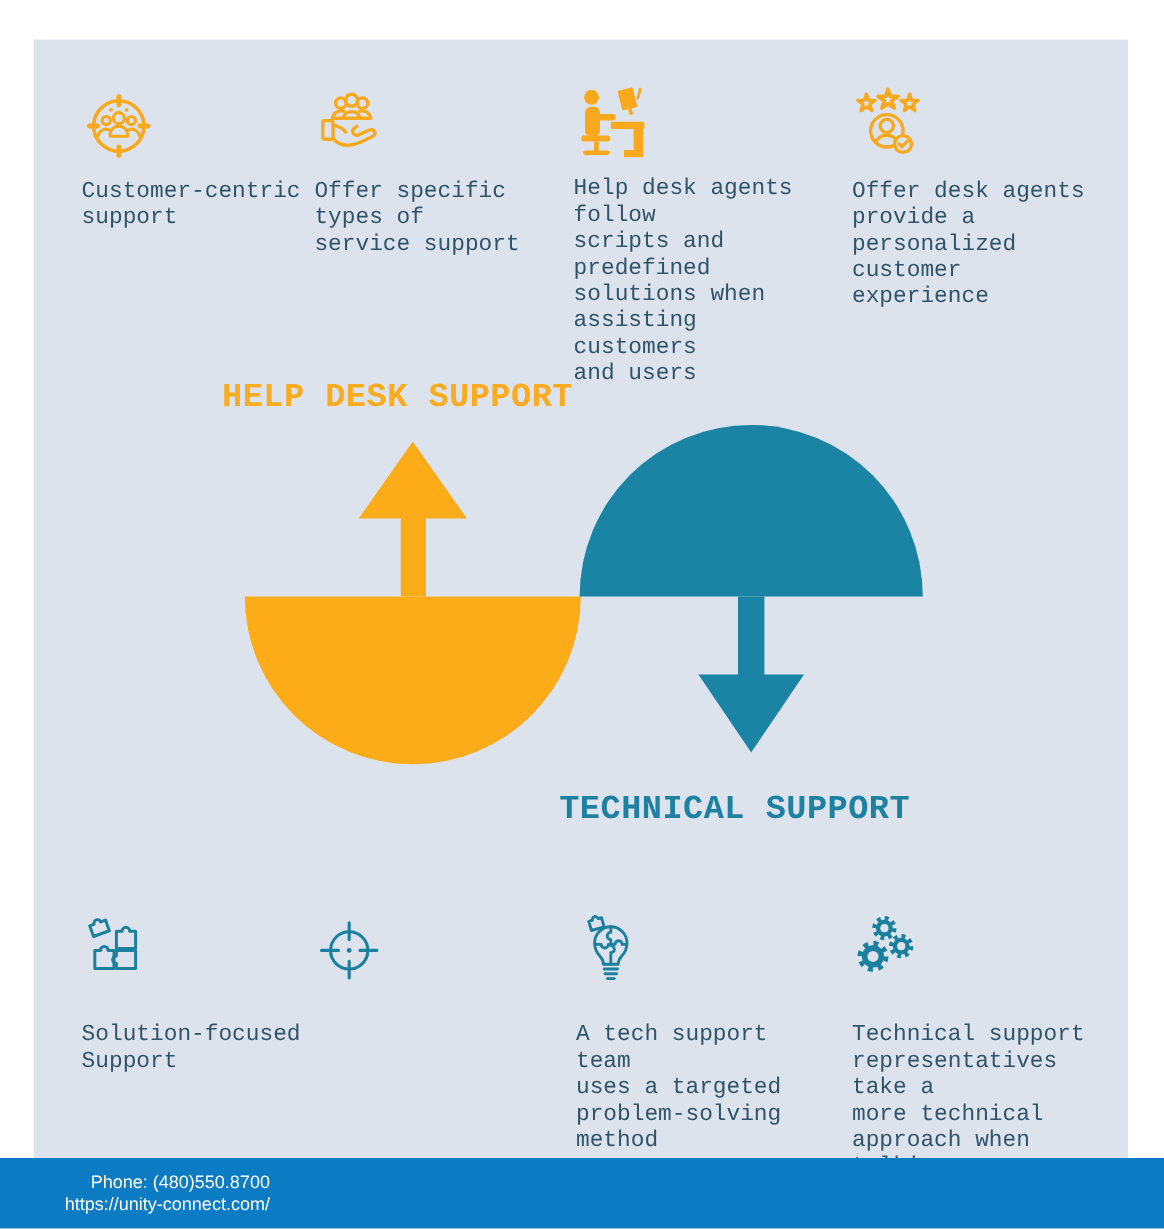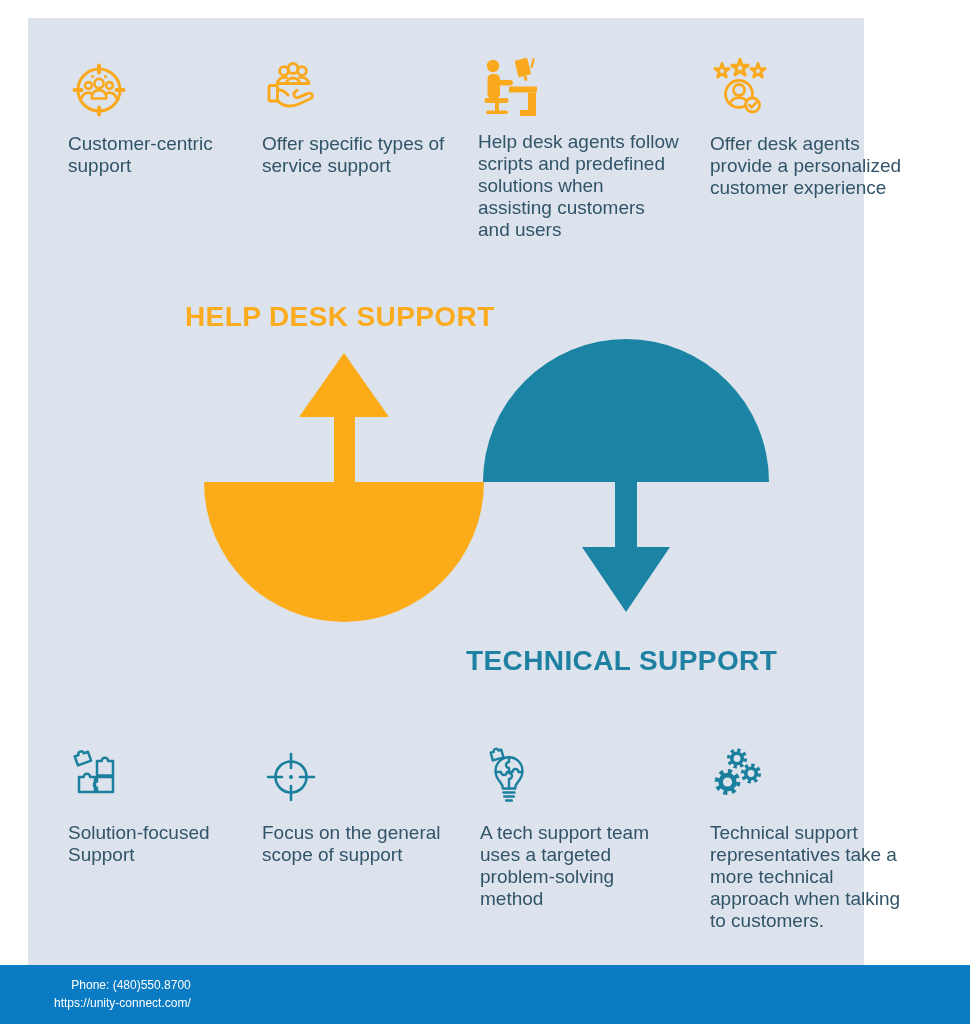--- a/index.html
+++ b/index.html
@@ -1,35 +1,35 @@
 <!DOCTYPE html>
 <html><head>
 <meta charset="utf-8">
 <style>
   html,body{margin:0;padding:0;background:#ffffff;}
   .stage{position:relative;width:970px;height:1024px;background:#ffffff;overflow:hidden;
          font-family:"Liberation Sans",sans-serif;}
-  .panel{position:absolute;left:28px;top:18px;width:836px;height:947px;background:#dde3ed;}
+  .panel{position:absolute;left:28px;top:33px;width:912px;height:947px;background:#dde3ed;font-family:Liberation Mono, monospace;}
   .mid-svg{position:absolute;left:0;top:0;pointer-events:none;}
   .item{position:absolute;}
   .item .ic{height:62px;display:flex;align-items:flex-end;}
   .item .txt{margin-top:13px;font-size:19px;line-height:22px;color:#315469;white-space:pre-line;}
   .b-item .ic{height:58px;}
-  .b-item .txt{margin-top:18px;}
+  .b-item .txt{margin-top:32px;}
   .big-title{position:absolute;font-size:28px;font-weight:800;letter-spacing:.4px;white-space:nowrap;}
   .title-hd{color:#fbab1e;}
   .title-ts{color:#1e81a2;}
   .footer{position:absolute;left:0;top:965px;width:970px;height:59px;background:#0b7cc4;
           display:flex;align-items:center;justify-content:space-between;
           padding:0 62px 0 54px;box-sizing:border-box;}
   .brand{display:flex;align-items:center;gap:9px;}
   .brand-col{display:flex;flex-direction:column;}
   .brand-name{color:#ffffff;font-size:17px;letter-spacing:-.2px;}
   .brand-tag{color:rgba(255,255,255,.82);font-size:6.5px;letter-spacing:3.2px;margin-top:2px;margin-left:auto;white-space:nowrap;}
-  .contact{color:#ffffff;font-size:12px;line-height:17.5px;text-align:right;}
+  .contact{color:#ffffff;font-size:15px;line-height:17.5px;text-align:right;}
   .contact a{color:#ffffff;text-decoration:none;}
   svg{display:block;}
 </style>
 </head>
 <body>
 
 <div class="stage">
   <div class="panel">
 
     <div class="item" style="left:40px;top:40px;width:190px;">
@@ -152,22 +152,20 @@
       <div class="ic">
         <svg width="58" height="58" viewBox="0 0 58 58" fill="none" stroke="#1b7f9e" stroke-width="2.6" stroke-linecap="round">
           <circle cx="29" cy="31" r="15.5"></circle>
           <path d="M29,8 V22"></path>
           <path d="M29,40 V54"></path>
           <path d="M6,31 H20"></path>
           <path d="M38,31 H52"></path>
           <circle cx="29" cy="31" r="2" fill="#1b7f9e" stroke="none"></circle>
         </svg>
       </div>
-      <div class="txt">Focus on the general
-scope of support</div>
     </div>
 
     <div class="item b-item" style="left:452px;top:728px;width:215px;">
       <div class="ic">
         <svg width="58" height="58" viewBox="0 0 58 58" fill="none" stroke="#1b7f9e" stroke-width="2.4" stroke-linecap="round" stroke-linejoin="round">
           <path d="M22.8,42.5 c0,-2.4 -1,-4.6 -2.6,-6.4 c-3,-3.3 -4.7,-7 -4.7,-11.3 a13.5,13.5 0 1 1 27,0 c0,4.3 -1.7,8 -4.7,11.3 c-1.6,1.8 -2.6,4 -2.6,6.4 Z"></path>
           <path d="M29,11 v5 a3,3 0 0 0 0,6 v5 a3,3 0 0 1 0,6 v9.5"></path>
           <path d="M16,26 h5 a3,3 0 0 0 6,0 h5.5 a3,3 0 0 1 6,0 h3.5"></path>
           <path d="M23.5,46.5 h11"></path>
           <path d="M24.2,50.5 h9.6"></path>

